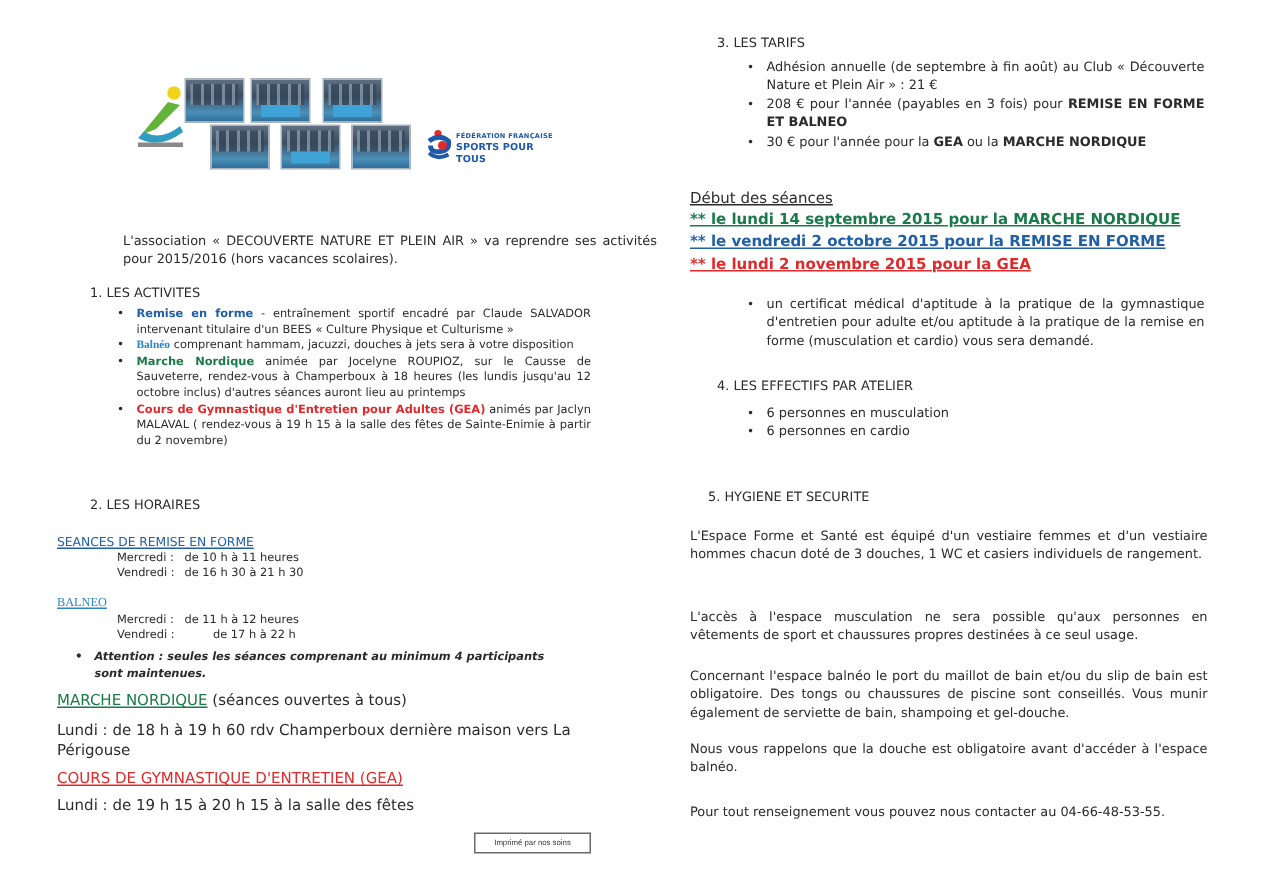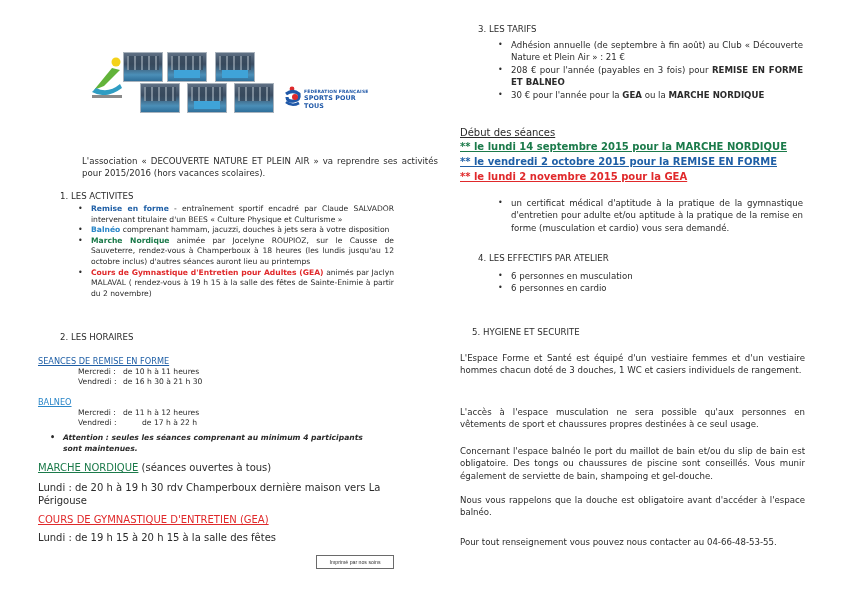--- a/index.html
+++ b/index.html
@@ -28,21 +28,21 @@
   .ff-small { position: absolute; left: 20px; top: 3px; font-size: 4.4px; font-weight: bold; color: #1f58a8; letter-spacing: .2px; }
   .ff-big { position: absolute; left: 20px; top: 8px; font-size: 6.4px; font-weight: bold; color: #1f58a8; letter-spacing: .1px; }
 
   .bullet-list { list-style: none; }
   .bullet-list li { position: relative; padding-left: 0; }
   .bullet-list li::before { content: "\2022"; position: absolute; left: -13px; top: 0; font-size: 8px; }
 
   .u { text-decoration: underline; }
   .b { font-weight: bold; }
   .c-blue { color: #1f5fa6; }
-  .c-lblue { color: #2a86c8; }
+  .c-lblue { color: #2a86c8; font-family: Liberation Serif, serif; }
   .c-green { color: #1b7a4a; }
   .c-red { color: #e0292b; }
   .it { font-style: italic; }
 
   .printed-box { position: absolute; left: 316px; top: 555px; width: 78px; height: 14px; border: 1px solid #6a6a6a; font-size: 5.2px; line-height: 12px; text-align: center; color: #333; font-family: "Liberation Sans", sans-serif; }
 
   .sched-row { display: flex; padding-left: 40px; }
   .sched-row .day { width: 45px; }
 </style>
 </head>
@@ -112,21 +112,21 @@
     </div>
   </div>
 
   <ul class="abs bullet-list tiny" style="top:433px;left:25px;width:320px;">
     <li class="b it">Attention : seules les séances comprenant au minimum 4 participants sont maintenues.</li>
   </ul>
 
   <div class="abs norm" style="top:461px;left:0;width:360px;">
     <span class="u c-green">MARCHE NORDIQUE</span><span> (séances ouvertes à tous)</span>
   </div>
-  <p class="abs norm" style="top:481px;left:0;width:345px;">Lundi : de 20 h à 19 h 30 rdv Champerboux dernière maison vers La Périgouse</p>
+  <p class="abs norm" style="top:481px;left:0;width:345px;">Lundi : de 18 h à 19 h 60 rdv Champerboux dernière maison vers La Périgouse</p>
 
   <div class="abs norm u c-red" style="top:513px;left:0;text-align:center;">COURS DE GYMNASTIQUE D'ENTRETIEN (GEA)</div>
   <p class="abs norm" style="top:531px;left:0;">Lundi : de 19 h 15 à 20 h 15 à la salle des fêtes</p>
 </div>
 
 <div class="printed-box">Imprimé par nos soins</div>
 
 <div class="col right">
   <p class="abs small" style="top:23px;left:20px;">3. LES TARIFS</p>
 

